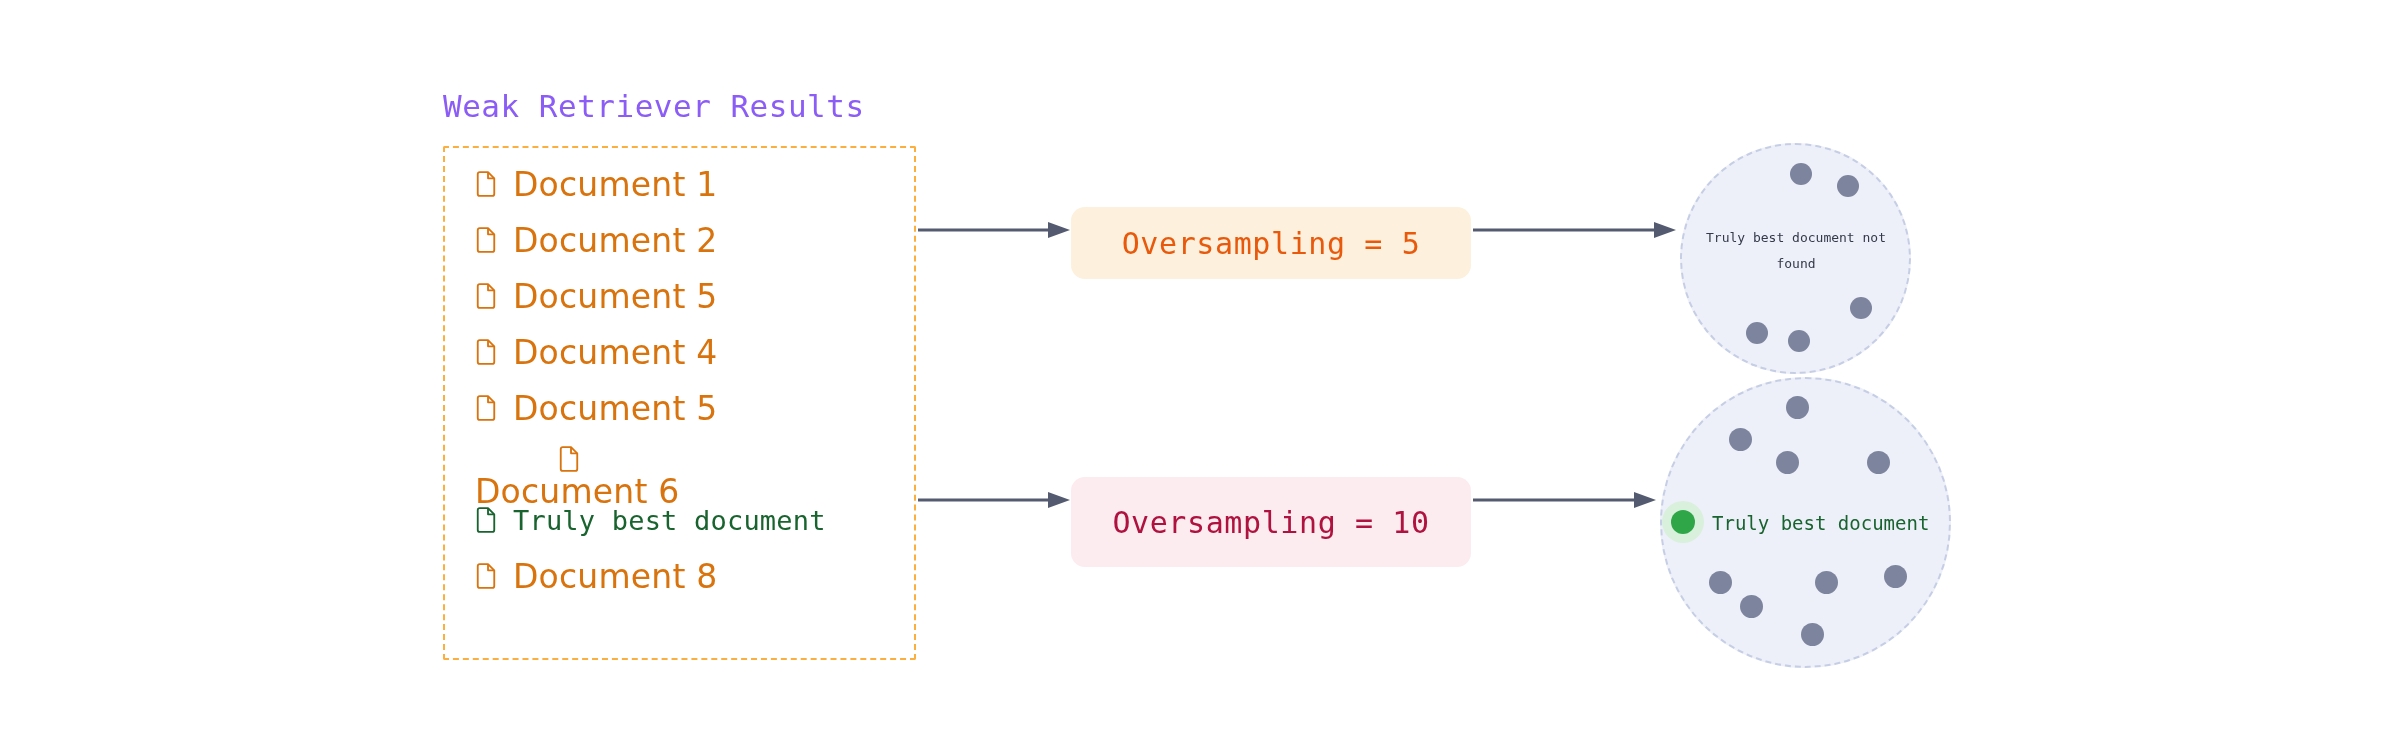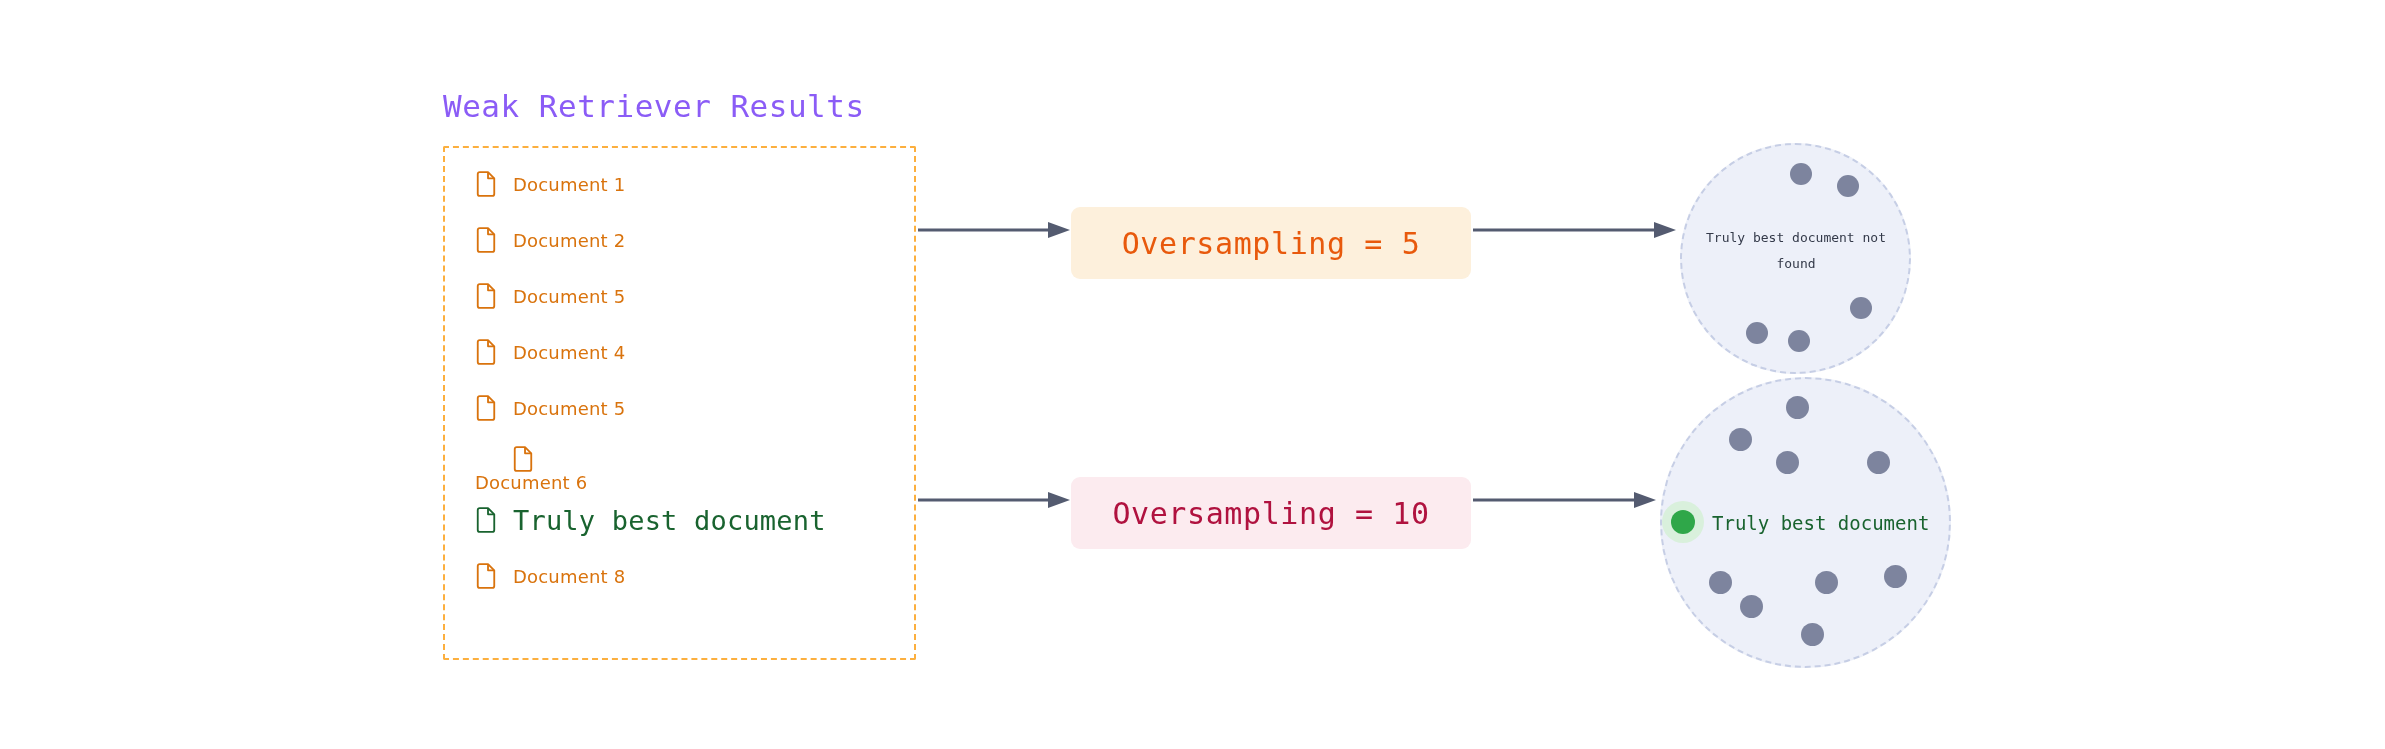--- a/index.html
+++ b/index.html
@@ -58,56 +58,56 @@
     flex: 0 0 auto;
     display: block;
   }
   .doc-label {
     font-size: 26px;
     letter-spacing: 0.2px;
   }
   .doc-row.normal .doc-label {
     color: #d9730d;
     font-family: "DejaVu Sans", "Liberation Sans", sans-serif;
-    font-size: 18px;
+    font-size: 33px;
   }
   .doc-row.best .doc-label {
     color: #19632f;
     font-family: "DejaVu Sans Mono", "Liberation Mono", monospace;
     font-size: 27px;
   }
 
   
   .os-box {
     position: absolute;
     display: flex;
     align-items: center;
     justify-content: center;
-    border-radius: 9px;
+    border-radius: 14px;
     white-space: nowrap;
     box-sizing: border-box;
   }
   .os-box .os-label {
     font-size: 30px;
     letter-spacing: 0.6px;
     font-family: "DejaVu Sans Mono", "Liberation Mono", monospace;
   }
   #os-box-5 {
     left: 1071px;
     top: 207px;
     width: 400px;
     height: 72px;
     background: #fdf0dc;
   }
   #os-box-5 .os-label { color: #e8590c; }
   #os-box-10 {
     left: 1071px;
     top: 477px;
     width: 400px;
-    height: 72px;
+    height: 90px;
     background: #fcebef;
   }
   #os-box-10 .os-label { color: #b0123f; }
 
   
   .arrow {
     position: absolute;
     height: 24px;
     overflow: visible;
   }

